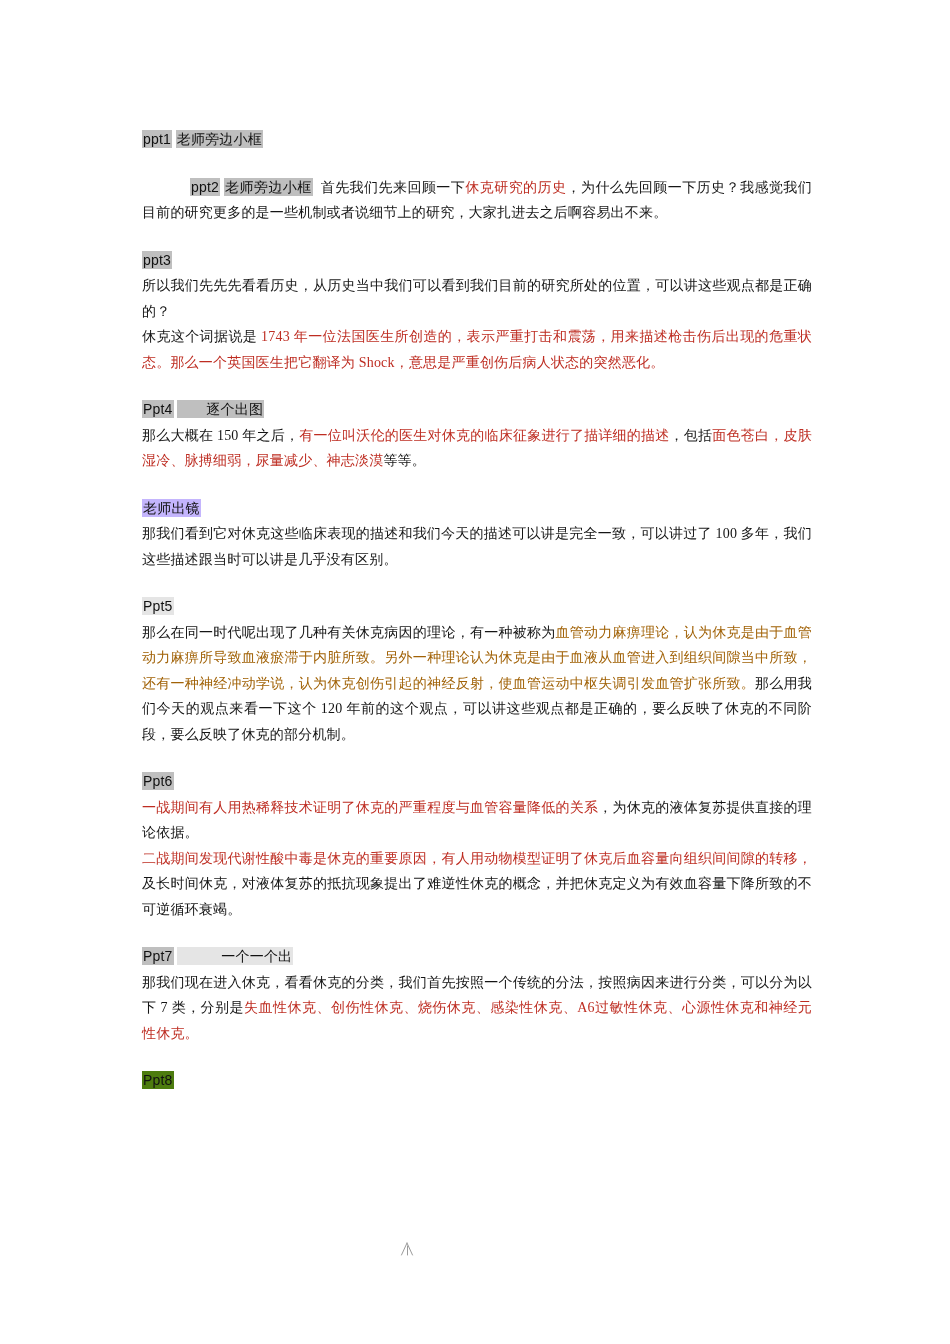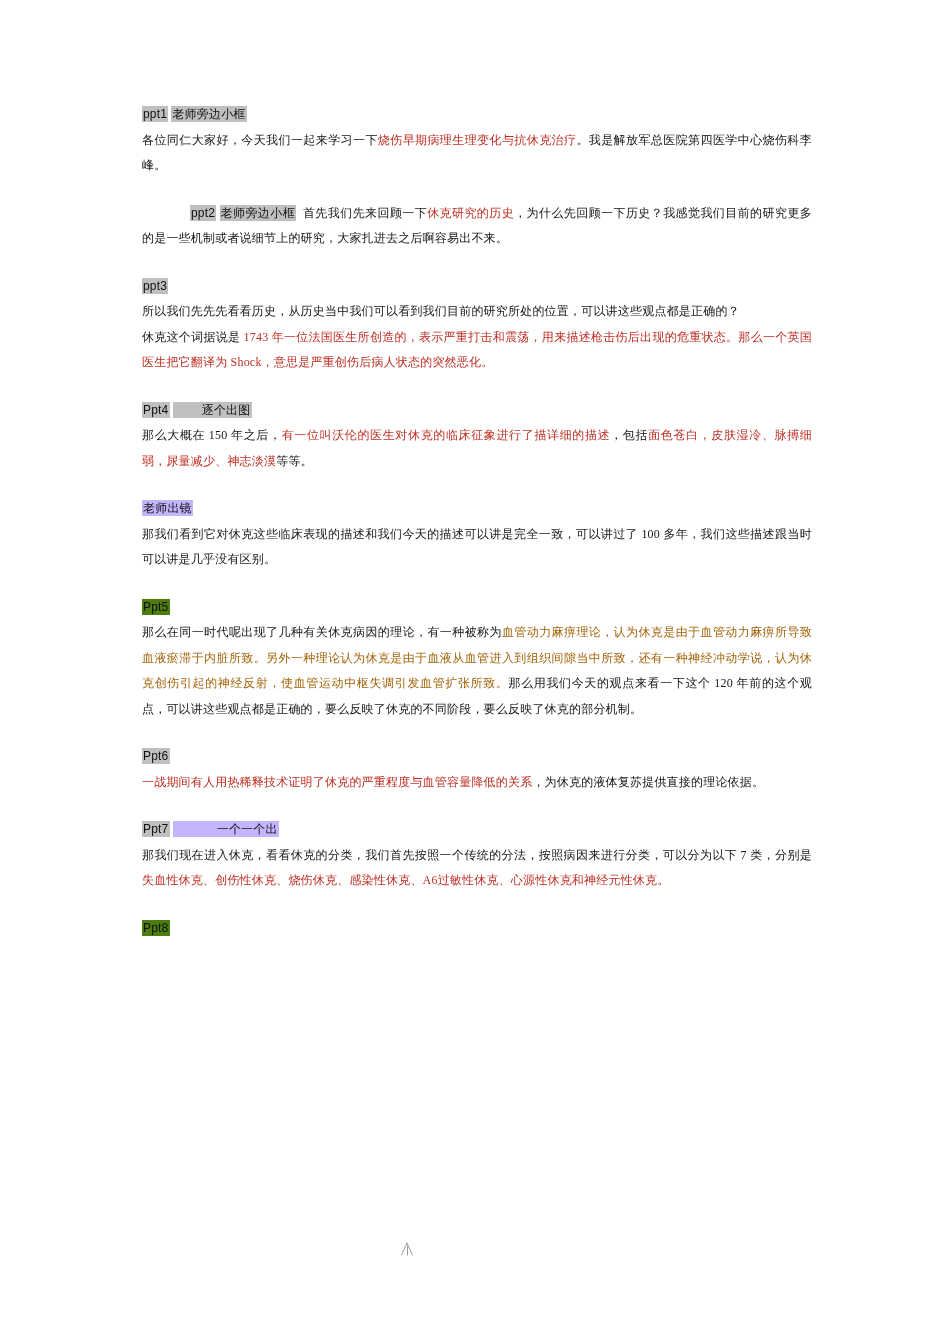--- a/index.html
+++ b/index.html
@@ -10,23 +10,23 @@
   body {
     width: 950px;
     height: 1344px;
     position: relative;
     overflow: hidden;
     font-family: "Liberation Serif", "DejaVu Serif", serif;
   }
   .doc-content {
     position: absolute;
     left: 142px;
-    top: 102px;
+    top: 127px;
     width: 670px;
-    font-size: 12px;
+    font-size: 14px;
     line-height: 25.5px;
     color: #151515;
     text-align: justify;
     letter-spacing: 0.2px;
   }
   p.para {
     margin: 0;
   }
   p.para.gap {
     margin-top: 22px;
@@ -54,34 +54,34 @@
     width: 100%;
     height: 100%;
   }
 </style>
 </head>
 <body style="background: rgb(255, 255, 255);">
 
 <div class="doc-page">
   <div class="doc-content" id="doc-content" style="color: rgb(21, 21, 21);">
       <p class="para"><span class="run hl" style="background: rgb(191, 191, 191);">ppt1</span><span class="run"> </span><span class="run hl" style="background: rgb(191, 191, 191);">老师旁边小框</span></p>
-      <p class="para"><span class="run">各位同仁大家好，今天我们一起来学习一下</span><span class="run red" style="color: rgb(190, 45, 34);">烧伤早期病理生理变化与抗休克治疗</span><span class="run">。我是解放军总医院第四医学中心烧伤科李峰。</span></p>
       <p class="para gap"><span class="run hl" style="background: rgb(191, 191, 191); margin-left: 48px;">ppt2</span><span class="run"> </span><span class="run hl" style="background: rgb(191, 191, 191);">老师旁边小框</span><span class="run">&nbsp;&nbsp;首先我们先来回顾一下</span><span class="run red" style="color: rgb(190, 45, 34);">休克研究的历史</span><span class="run">，为什么先回顾一下历史？我感觉我们目前的研究更多的是一些机制或者说细节上的研究，大家扎进去之后啊容易出不来。</span></p>
       <p class="para gap"><span class="run hl" style="background: rgb(191, 191, 191);">ppt3</span></p>
       <p class="para"><span class="run">所以我们先先先看看历史，从历史当中我们可以看到我们目前的研究所处的位置，可以讲这些观点都是正确的？</span></p>
       <p class="para"><span class="run">休克这个词据说是 </span><span class="run red" style="color: rgb(190, 45, 34);">1743 年一位法国医生所创造的，表示严重打击和震荡，用来描述枪击伤后出现的危重状态。那么一个英国医生把它翻译为 Shock，意思是严重创伤后病人状态的突然恶化。</span></p>
       <p class="para gap"><span class="run hl" style="background: rgb(191, 191, 191);">Ppt4</span><span class="run"> </span><span class="run hl" style="background: rgb(191, 191, 191); padding-left: 29px;">逐个出图</span></p>
       <p class="para"><span class="run">那么大概在 150 年之后，</span><span class="run red" style="color: rgb(190, 45, 34);">有一位叫沃伦的医生对休克的临床征象进行了描详细的描述</span><span class="run">，包括</span><span class="run red" style="color: rgb(190, 45, 34); margin-top: 6px;">面色苍白，皮肤湿冷、脉搏细弱，尿量减少、神志淡漠</span><span class="run">等等。</span></p>
       <p class="para gap"><span class="run hl" style="background: #c4b5fd;">老师出镜</span></p>
       <p class="para"><span class="run">那我们看到它对休克这些临床表现的描述和我们今天的描述可以讲是完全一致，可以讲过了 100 多年，我们这些描述跟当时可以讲是几乎没有区别。</span></p>
-      <p class="para gap"><span class="run hl" style="background: #4d7c0f;">Ppt5</span></p>
+      <p class="para gap"><span class="run hl" style="background: #e5e5e5;">Ppt5</span></p>
       <p class="para"><span class="run">那么在同一时代呢出现了几种有关休克病因的理论，有一种被称为</span><span class="run red" style="color: #a16207;">血管动力麻痹理论，认为休克是由于血管动力麻痹所导致血液瘀滞于内脏所致。另外一种理论认为休克是由于血液从血管进入到组织间隙当中所致，还有一种神经冲动学说，认为休克创伤引起的神经反射，使血管运动中枢失调引发血管扩张所致。</span><span class="run">那么用我们今天的观点来看一下这个 120 年前的这个观点，可以讲这些观点都是正确的，要么反映了休克的不同阶段，要么反映了休克的部分机制。</span></p>
       <p class="para gap"><span class="run hl" style="background: rgb(191, 191, 191);">Ppt6</span></p>
       <p class="para"><span class="run red" style="color: rgb(190, 45, 34);">一战期间有人用热稀释技术证明了休克的严重程度与血管容量降低的关系</span><span class="run">，为休克的液体复苏提供直接的理论依据。</span></p>
-      <p class="para gap"><span class="run hl" style="background: rgb(191, 191, 191);">Ppt7</span><span class="run"> </span><span class="run hl" style="background: #c4b5fd; padding-left: 44px;">一个一个出</span></p>
+      <p class="para"><span class="run red" style="color: rgb(190, 45, 34);">二战期间发现代谢性酸中毒是休克的重要原因，有人用动物模型证明了休克后血容量向组织间间隙的转移，</span><span class="run">及长时间休克，对液体复苏的抵抗现象提出了难逆性休克的概念，并把休克定义为有效血容量下降所致的不可逆循环衰竭。</span></p>
+      <p class="para gap"><span class="run hl" style="background: rgb(191, 191, 191);">Ppt7</span><span class="run"> </span><span class="run hl" style="background: #e5e5e5; padding-left: 44px;">一个一个出</span></p>
       <p class="para"><span class="run">那我们现在进入休克，看看休克的分类，我们首先按照一个传统的分法，按照病因来进行分类，可以分为以下 7 类，分别是</span><span class="run red" style="color: rgb(190, 45, 34);">失血性休克、创伤性休克、烧伤休克、感染性休克、A6过敏性休克、心源性休克和神经元性休克。</span></p>
       <p class="para gap"><span class="run hl" style="background: #4d7c0f;">Ppt8</span></p>
     </div>
 
   <div class="footer-glyph" style="color: rgb(155, 155, 155);">
     <svg viewBox="0 0 18 18" aria-hidden="true">
       <g stroke="currentColor" stroke-width="1" fill="none" stroke-linecap="round">
         <line x1="9" y1="3" x2="3.5" y2="15"></line>
         <line x1="9" y1="3" x2="14.5" y2="15"></line>
         <line x1="9.5" y1="6" x2="9.5" y2="15"></line>

